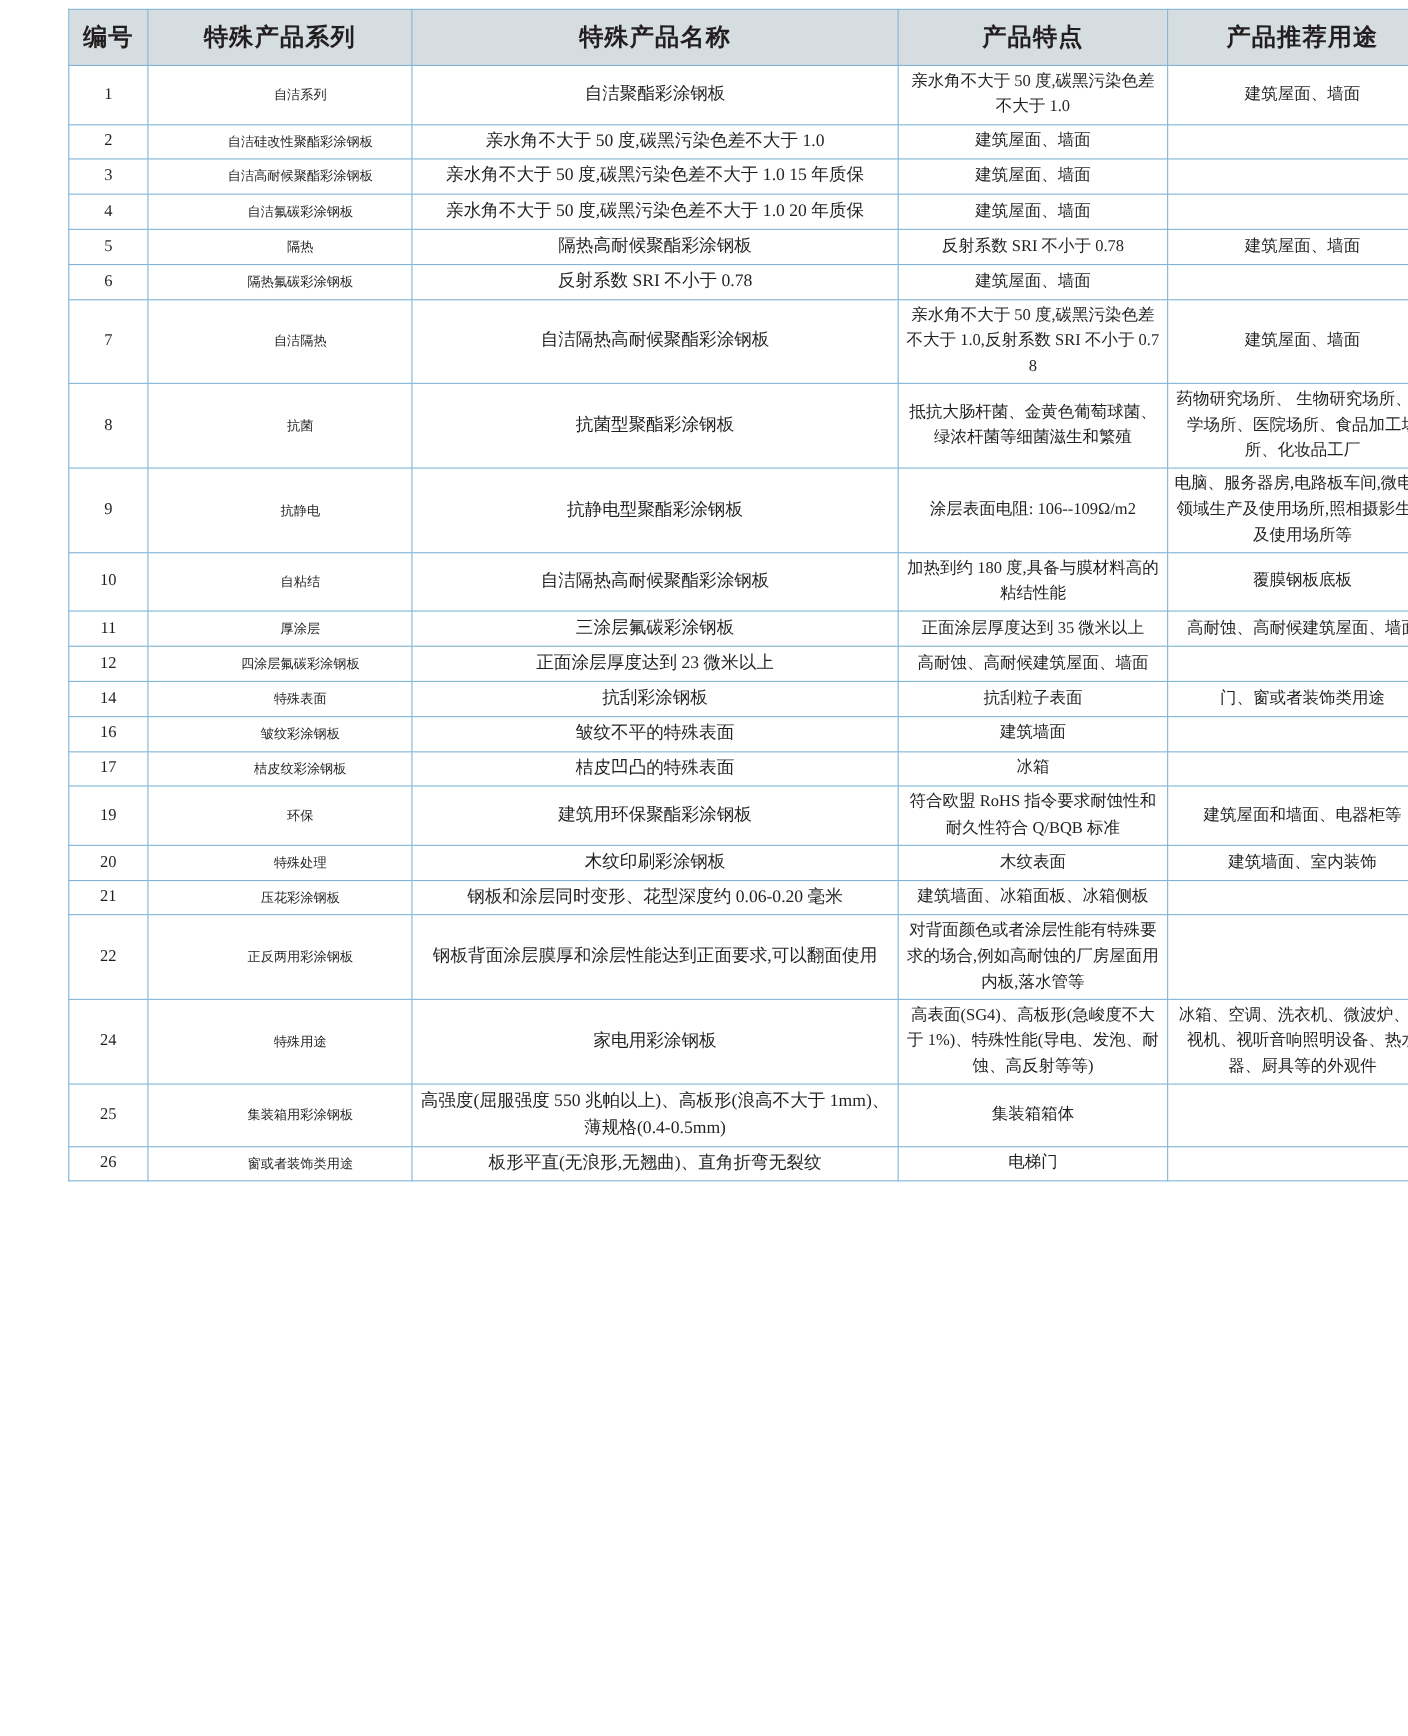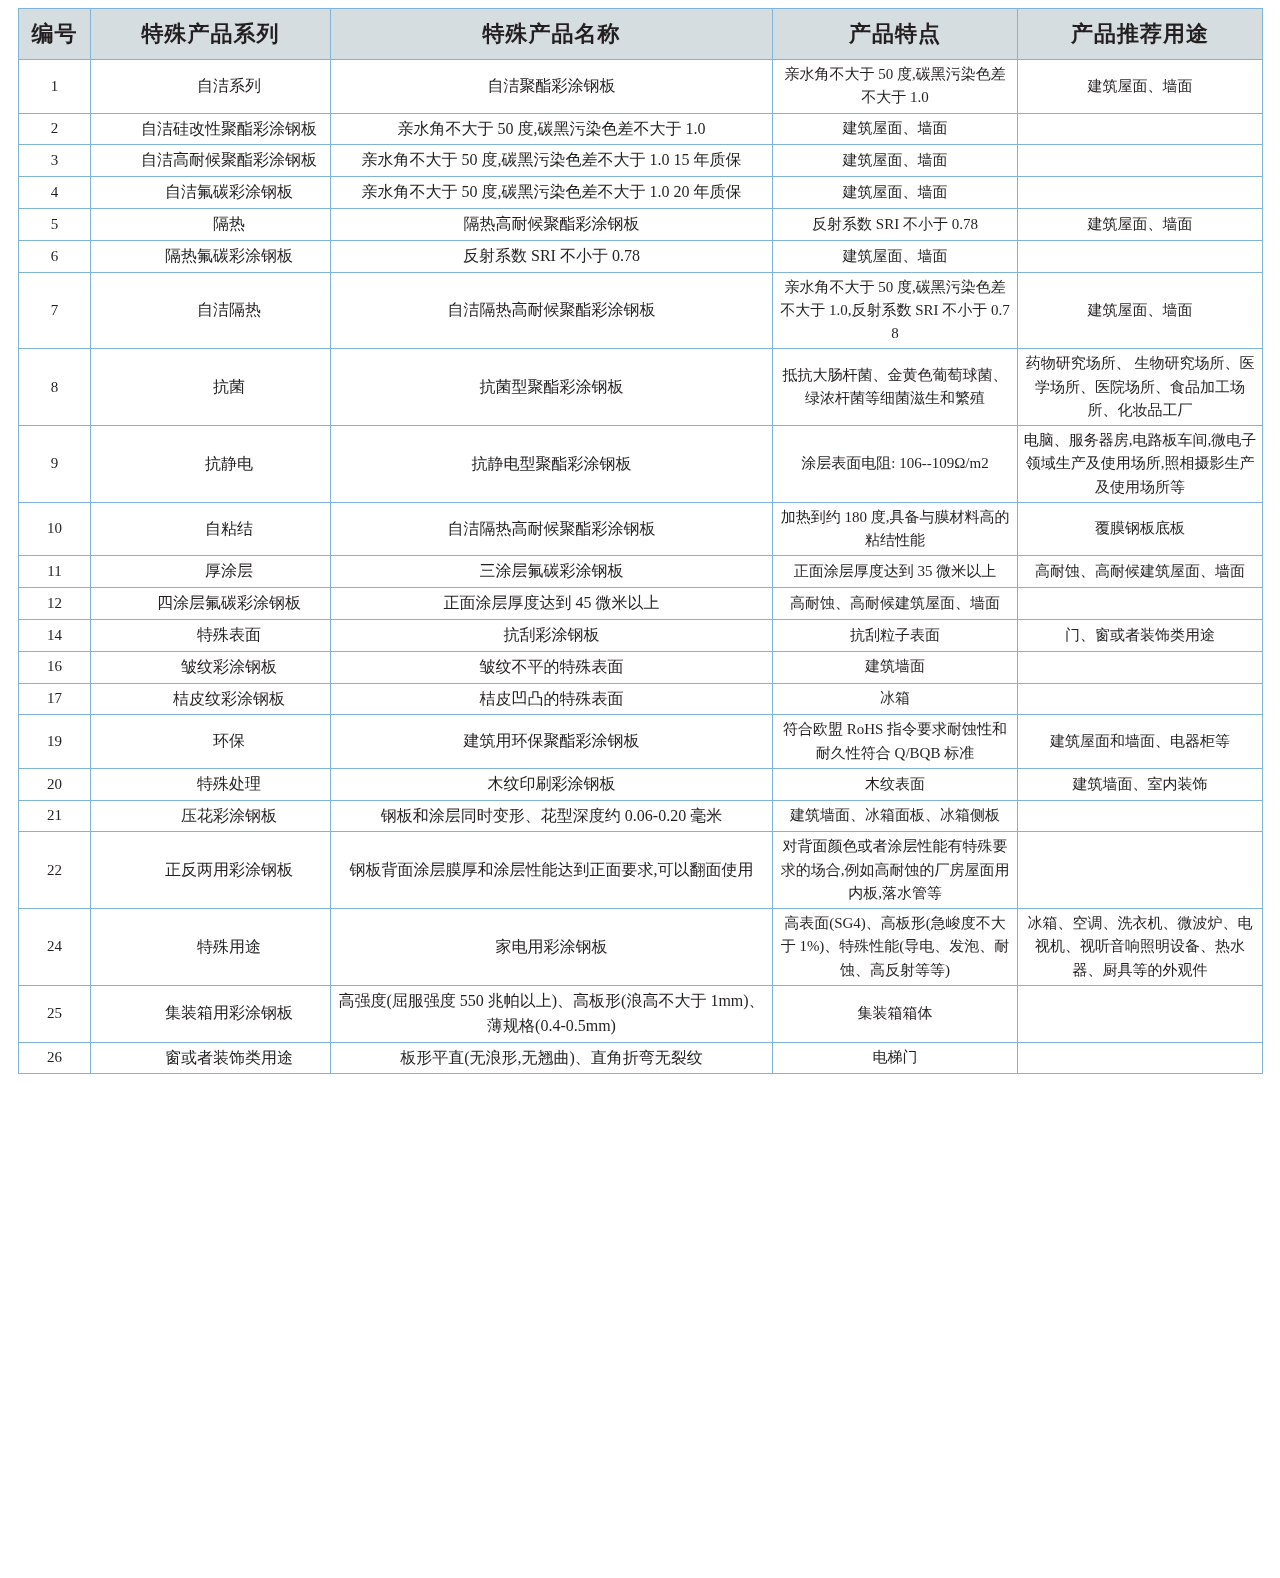--- a/index.html
+++ b/index.html
@@ -11,20 +11,21 @@
     width: 1280px;
     font-family: "Liberation Serif", "DejaVu Serif", serif;
     color: #231f20;
   }
   #page {
     width: 1237px;
     min-height: 1578px;
     position: relative;
     box-sizing: border-box;
     padding: 8px 18px 0 18px;
+    margin-left: 44px;
   }
   table.spec {
     border-collapse: collapse;
     width: 1244px;
     table-layout: fixed;
   }
   table.spec col.c0 { width: 72px; }
   table.spec col.c1 { width: 240px; }
   table.spec col.c2 { width: 442px; }
   table.spec col.c3 { width: 245px; }
@@ -46,21 +47,21 @@
     font-size: 22px;
     letter-spacing: 1px;
     padding: 8px 4px;
     color: #231f20;
     border: 1px solid #7fb4d4;
   }
   table.spec tbody td.num {
     font-size: 15px;
   }
   table.spec tbody td.series {
-    font-size: 16px;
+    font-size: 12px;
     padding-left: 42px;
   }
   table.spec tbody td.name {
     font-size: 16px;
     font-family: Liberation Serif, serif;
   }
   table.spec tbody td.feature,
   table.spec tbody td.usage {
     font-size: 15px;
   }
@@ -166,21 +167,21 @@
         <tr>
           <td class="num">11</td>
           <td class="series">厚涂层</td>
           <td class="name">三涂层氟碳彩涂钢板</td>
           <td class="feature">正面涂层厚度达到 35 微米以上</td>
           <td class="usage">高耐蚀、高耐候建筑屋面、墙面</td>
         </tr>
         <tr>
           <td class="num">12</td>
           <td class="series">四涂层氟碳彩涂钢板</td>
-          <td class="name">正面涂层厚度达到 45 微米以上</td>
+          <td class="name">正面涂层厚度达到 23 微米以上</td>
           <td class="feature">高耐蚀、高耐候建筑屋面、墙面</td>
           <td class="usage empty"></td>
         </tr>
         <tr>
           <td class="num">14</td>
           <td class="series">特殊表面</td>
           <td class="name">抗刮彩涂钢板</td>
           <td class="feature">抗刮粒子表面</td>
           <td class="usage">门、窗或者装饰类用途</td>
         </tr>

